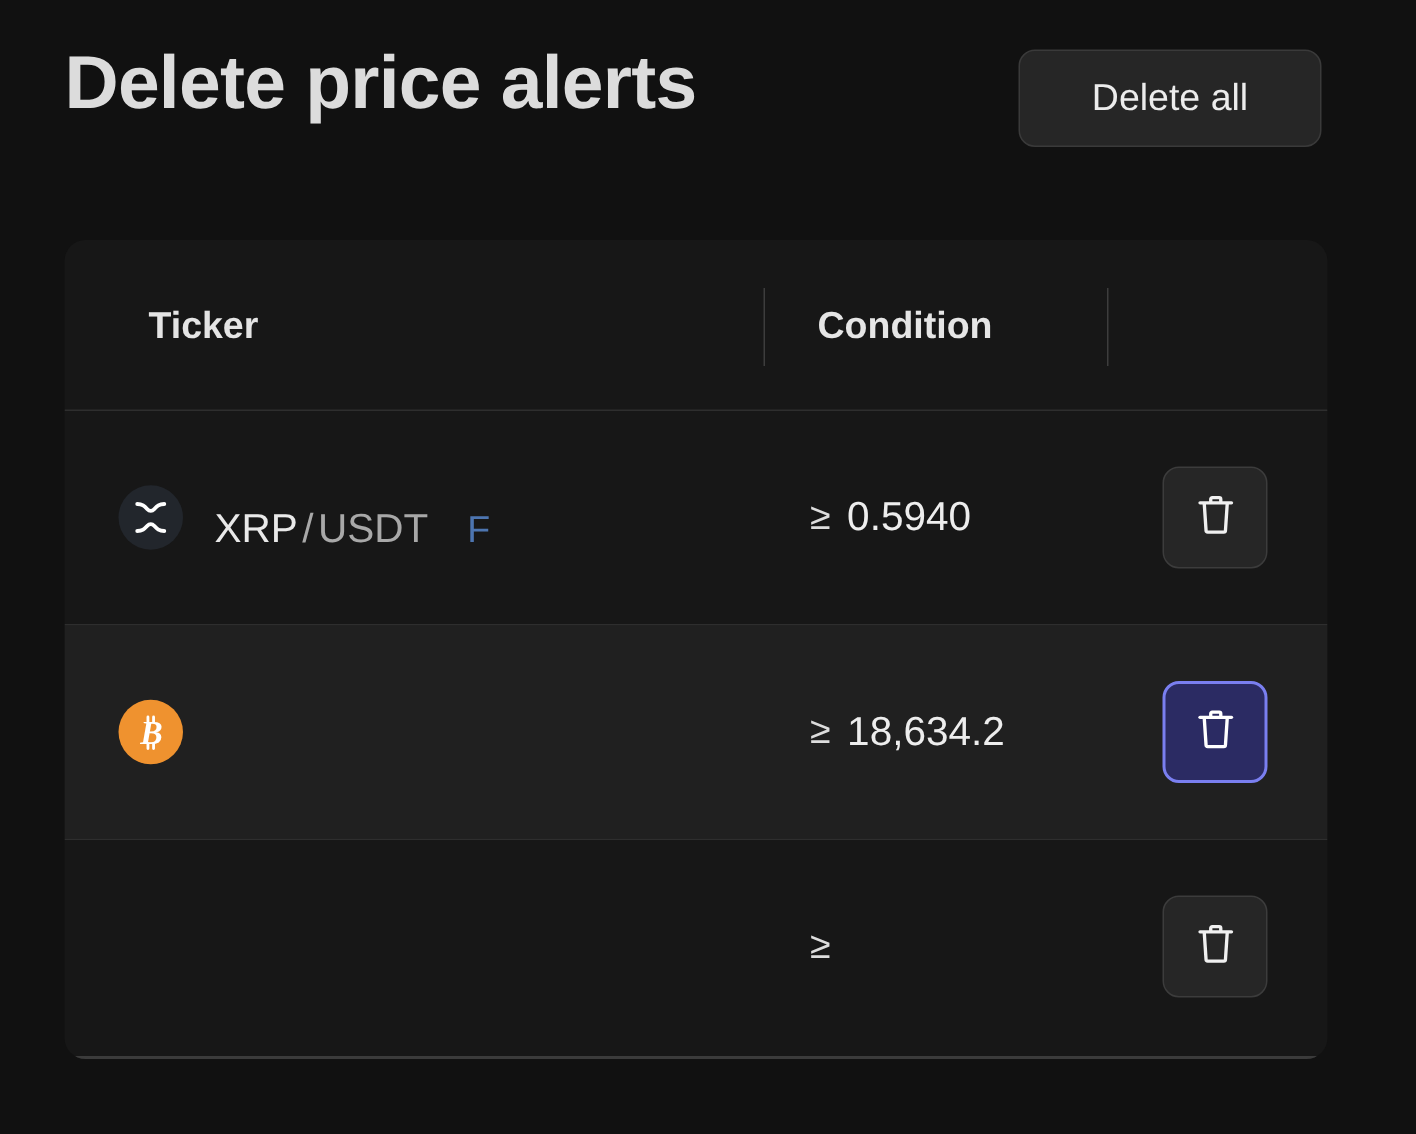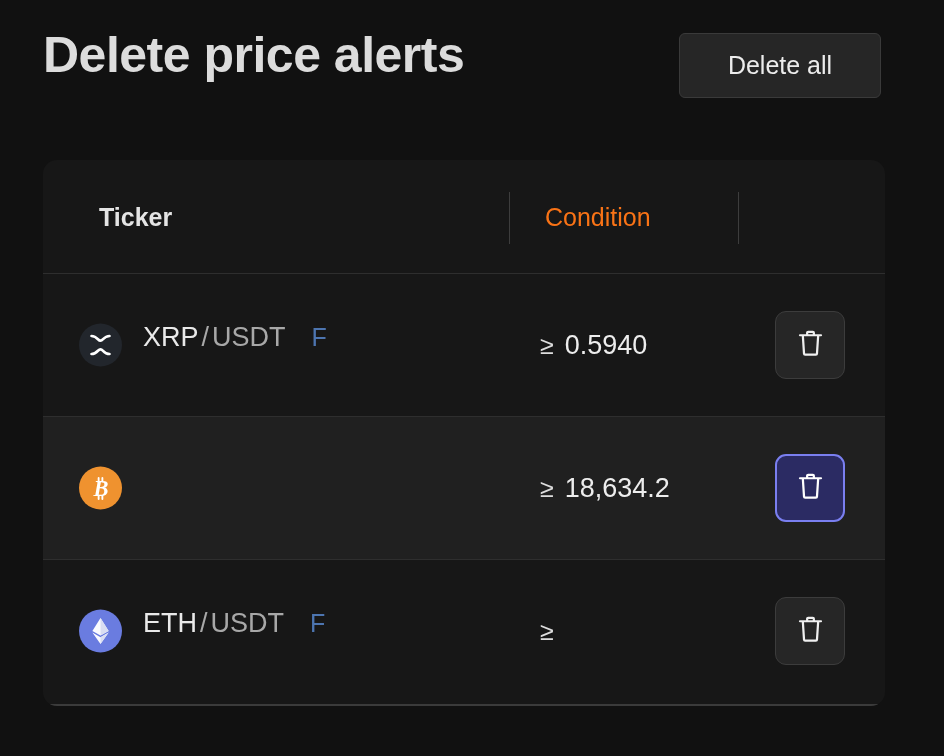--- a/index.html
+++ b/index.html
@@ -38,21 +38,21 @@
     color: #dcdcdc;
     white-space: nowrap;
   }
 
   .delete-all-btn {
     position: absolute;
     left: 679px;
     top: 33px;
     width: 202px;
     height: 65px;
-    border-radius: 6px;
+    border-radius: 11px;
     background: #262626;
     border: 1px solid #3a3a3a;
     color: #ececec;
     font-family: "Liberation Sans", sans-serif;
     font-size: 25px;
     font-weight: 400;
     cursor: pointer;
     display: flex;
     align-items: center;
     justify-content: center;
@@ -85,22 +85,22 @@
     font-weight: 700;
     color: #e4e4e4;
     margin-left: 20px;
   }
 
   .th-condition {
     position: absolute;
     left: 502px;
     top: 43px;
     font-size: 25px;
-    font-weight: 400;
-    color: #f97316;
+    font-weight: 700;
+    color: #e5e5e5;
   }
 
   .vdiv {
     position: absolute;
     top: 32px;
     width: 1px;
     height: 52px;
     background: #3d3d3d;
   }
   .vdiv-1 { left: 466px; }
@@ -120,21 +120,21 @@
     background: transparent;
   }
   .alert-row.hovered { background: #202020; }
 
   .ticker-cell {
     position: absolute;
     left: 36px;
     top: 50%;
     transform: translateY(-50%);
     display: flex;
-    align-items: flex-start;
+    align-items: flex-end;
   }
 
   .coin-icon {
     width: 43px;
     height: 43px;
     border-radius: 50%;
     display: flex;
     align-items: center;
     justify-content: center;
     flex: 0 0 auto;
@@ -274,33 +274,20 @@
           <path d="M2.6 5.6 H21.4" stroke="#ffffff" stroke-width="2" stroke-linecap="round" fill="none"></path>
           <path d="M9 5.6 V3.4 a0.9 0.9 0 0 1 0.9 -0.9 h4.2 a0.9 0.9 0 0 1 0.9 0.9 V5.6" stroke="#ffffff" stroke-width="2" fill="none" stroke-linejoin="round"></path>
           <path d="M5.1 5.6 L6.2 22.1 a1 1 0 0 0 1 0.95 h9.6 a1 1 0 0 0 1 -0.95 L18.9 5.6" stroke="#ffffff" stroke-width="2" fill="none" stroke-linejoin="round"></path>
         </svg>
       </span>
     </button>
   </div>
   <div class="hdiv"></div>
 
   <div class="alert-row">
-    <div class="ticker-cell">
-      <span class="coin-icon eth">
-        <svg width="25" height="29" viewBox="0 0 20 30" aria-hidden="true">
-          <path d="M10 1.5 L18.4 15 L10 19.6 L1.6 15 Z" fill="#ffffff" opacity="0.97"></path>
-          <path d="M10 1.5 L18.4 15 L10 19.6 Z" fill="#d9ddf2"></path>
-          <path d="M10 21.4 L18.4 16.6 L10 28.5 L1.6 16.6 Z" fill="#ffffff" opacity="0.97"></path>
-          <path d="M10 21.4 L18.4 16.6 L10 28.5 Z" fill="#d9ddf2"></path>
-        </svg>
-      </span>
-      <span class="pair-text">
-        <span class="pair-base">ETH</span><span class="pair-sep">/</span><span class="pair-quote">USDT</span><span class="market-flag">F</span>
-      </span>
-    </div>
     <div class="condition-cell">
       <span class="cond-op">≥</span>
     </div>
     <button class="delete-btn">
       <span class="trash-glyph">
         <svg width="27" height="29" viewBox="0 0 24 26" aria-hidden="true">
           <path d="M2.6 5.6 H21.4" stroke="#f0f0f0" stroke-width="2" stroke-linecap="round" fill="none"></path>
           <path d="M9 5.6 V3.4 a0.9 0.9 0 0 1 0.9 -0.9 h4.2 a0.9 0.9 0 0 1 0.9 0.9 V5.6" stroke="#f0f0f0" stroke-width="2" fill="none" stroke-linejoin="round"></path>
           <path d="M5.1 5.6 L6.2 22.1 a1 1 0 0 0 1 0.95 h9.6 a1 1 0 0 0 1 -0.95 L18.9 5.6" stroke="#f0f0f0" stroke-width="2" fill="none" stroke-linejoin="round"></path>
         </svg>

